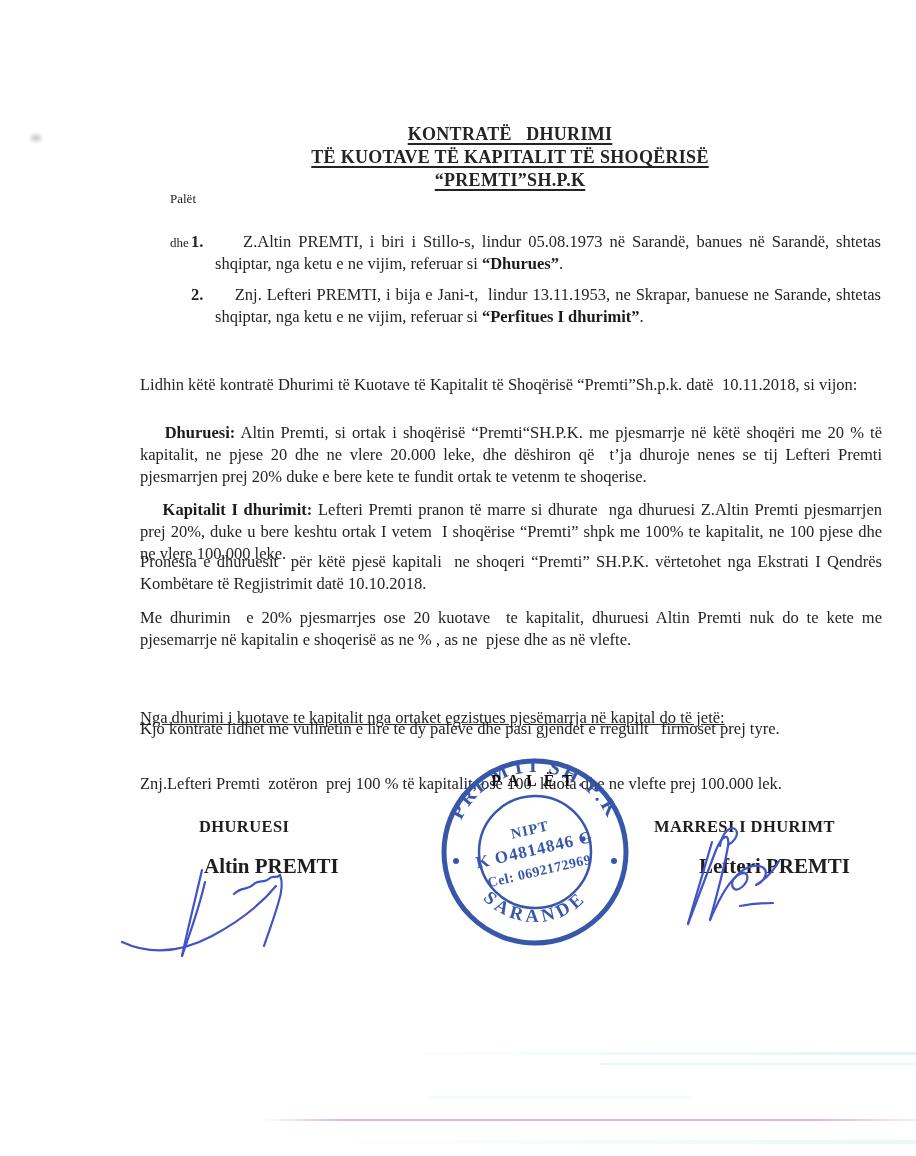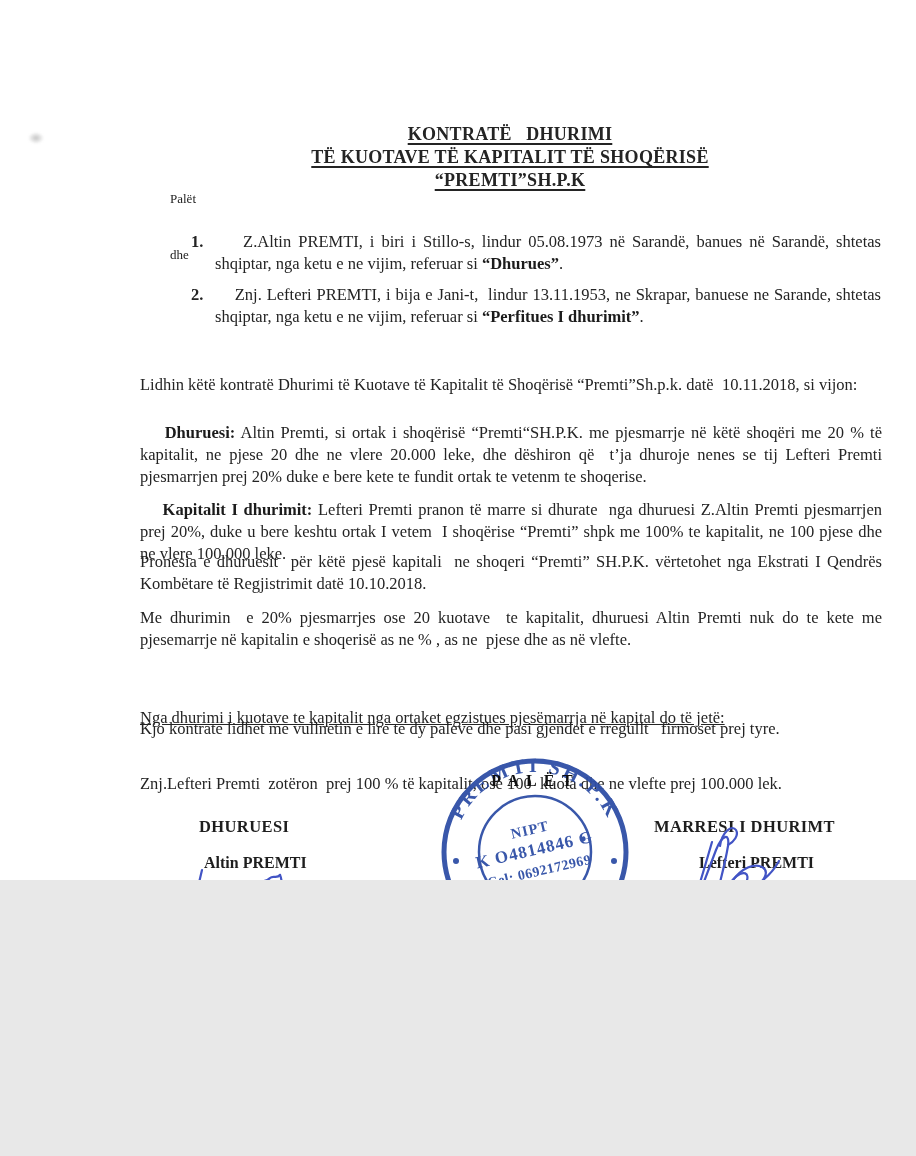--- a/index.html
+++ b/index.html
@@ -1,18 +1,18 @@
 <!DOCTYPE html>
 <html><head>
 <meta charset="utf-8">
 <style>
   html,body { margin:0; padding:0; background:#e8e8e8; }
   .page {
     position:relative;
-    width:916px; height:880px;
+    width:916px; height:1156px;
     margin:0 auto;
     background:#ffffff;
     font-family:"Liberation Serif", serif;
     color:#242424;
     overflow:hidden;
   }
   .abs { position:absolute; }
   
   .title { left:140px; top:123px; width:740px; text-align:center;
            font-weight:bold; font-size:18px; line-height:23px; letter-spacing:.3px; }
@@ -25,21 +25,21 @@
   .list-item .num { position:absolute; left:-24px; font-weight:bold; }
   .para { left:140px; width:742px; font-size:16.5px; line-height:22px;
           text-align:justify; white-space:pre-wrap; }
   .para b, .list-item b { color:#1b1b1b; }
   .single { text-align:left; }
   .indent { left:215px; width:666px; }
   
   .sig-heading { left:533px; top:772px; transform:translateX(-50%);
                  font-weight:bold; font-size:16px; letter-spacing:2px; color:#101010; z-index:5; white-space:pre; }
   .sig-role  { font-weight:bold; font-size:16.5px; letter-spacing:.4px; color:#1e1e1e; }
-  .sig-name  { font-weight:bold; font-size:16px; color:#1e1e1e; }
+  .sig-name  { font-weight:bold; font-size:21px; color:#1e1e1e; }
   .stamp-svg { left:437px; top:754px; z-index:2; opacity:.95; }
   .ink { fill:none; stroke:#4254c5; stroke-width:2.2; stroke-linecap:round; stroke-linejoin:round; }
   .sig-left-svg  { left:116px; top:856px; z-index:1; }
   .sig-right-svg { left:676px; top:820px; z-index:4; }
   
   .smudge { left:28px; top:132px; width:16px; height:12px; border-radius:50%;
             background:radial-gradient(ellipse at center, rgba(120,120,120,.45), rgba(120,120,120,0) 70%);
             filter:blur(1px); }
   .streak { pointer-events:none; }
   .streak.pink { left:262px; top:1119px; width:654px; height:2px;
@@ -59,21 +59,21 @@
     <div><span class="tline">TË KUOTAVE TË KAPITALIT TË SHOQËRISË</span></div>
     <div><span class="tline">“PREMTI”SH.P.K</span></div>
   </div>
 
   <div class="abs mlabel" style="top:191px;">Palët</div>
 
   <div class="abs list-item" style="top:209px;">
     <span class="num">1.</span><span>Z.Altin PREMTI, i biri i Stillo-s, lindur 05.08.1973 në Sarandë, banues në Sarandë, shtetas shqiptar, nga ketu e ne vijim, referuar si </span><b>“Dhurues”</b><span>.</span>
   </div>
 
-  <div class="abs mlabel" style="top:247px;text-align:right;">dhe</div>
+  <div class="abs mlabel" style="top:235px;text-align:right;">dhe</div>
 
   <div class="abs list-item" style="top:262px;">
     <span class="num">2.</span><span>Znj. Lefteri PREMTI, i bija e Jani-t,  lindur 13.11.1953, ne Skrapar, banuese ne Sarande, shtetas shqiptar, nga ketu e ne vijim, referuar si </span><b>“Perfitues I dhurimit”</b><span>.</span>
   </div>
 
 
   <div class="abs para single" style="top:374px;">Lidhin këtë kontratë Dhurimi të Kuotave të Kapitalit të Shoqërisë “Premti”Sh.p.k. datë  10.11.2018, si vijon:</div>
 
   <div class="abs para" style="top:400px;">
     <b>Dhuruesi:</b><span> Altin Premti, si ortak i shoqërisë “Premti“SH.P.K. me pjesmarrje në këtë shoqëri me 20 % të kapitalit, ne pjese 20 dhe ne vlere 20.000 leke, dhe dëshiron që  t’ja dhuroje nenes se tij Lefteri Premti pjesmarrjen prej 20% duke e bere kete te fundit ortak te vetenm te shoqerise.</span>

